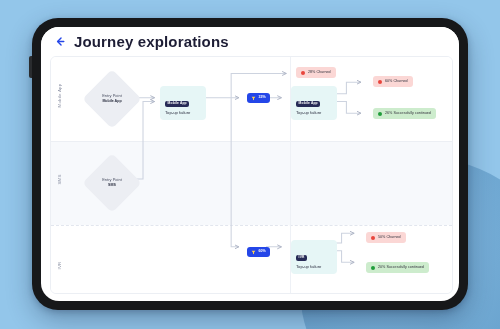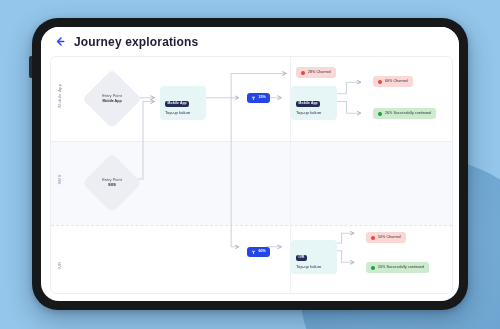--- a/index.html
+++ b/index.html
@@ -30,21 +30,21 @@
     background:#ffffff;border-radius:18px;overflow:hidden;
     display:flex;flex-direction:column;
   }
   
   #app-header{
     flex:0 0 auto;height:29px;display:flex;align-items:center;
     padding:0 0 0 14px;background:#ffffff;gap:8px;
   }
   #back-icon{width:11px;height:11px;display:block;cursor:pointer;flex:0 0 auto;}
   #page-title{
-    font-size:12px;font-weight:bold;color:#1d1d35;letter-spacing:.15px;
+    font-size:15px;font-weight:bold;color:#1d1d35;letter-spacing:.15px;
   }
   
   #journey-canvas{
     flex:1 1 auto;position:relative;margin:0 6px 7px 9px;
     background:#fbfcfe;border:1px solid #eceff4;border-radius:6px;
     overflow:hidden;
   }
   .lane{position:absolute;left:0;right:0;}
   .lane-sep{position:absolute;left:0;right:0;height:0;border-top:1px solid #eceff4;}
   .lane-sep.dashed{border-top:1px dashed #e2e6ee;}

